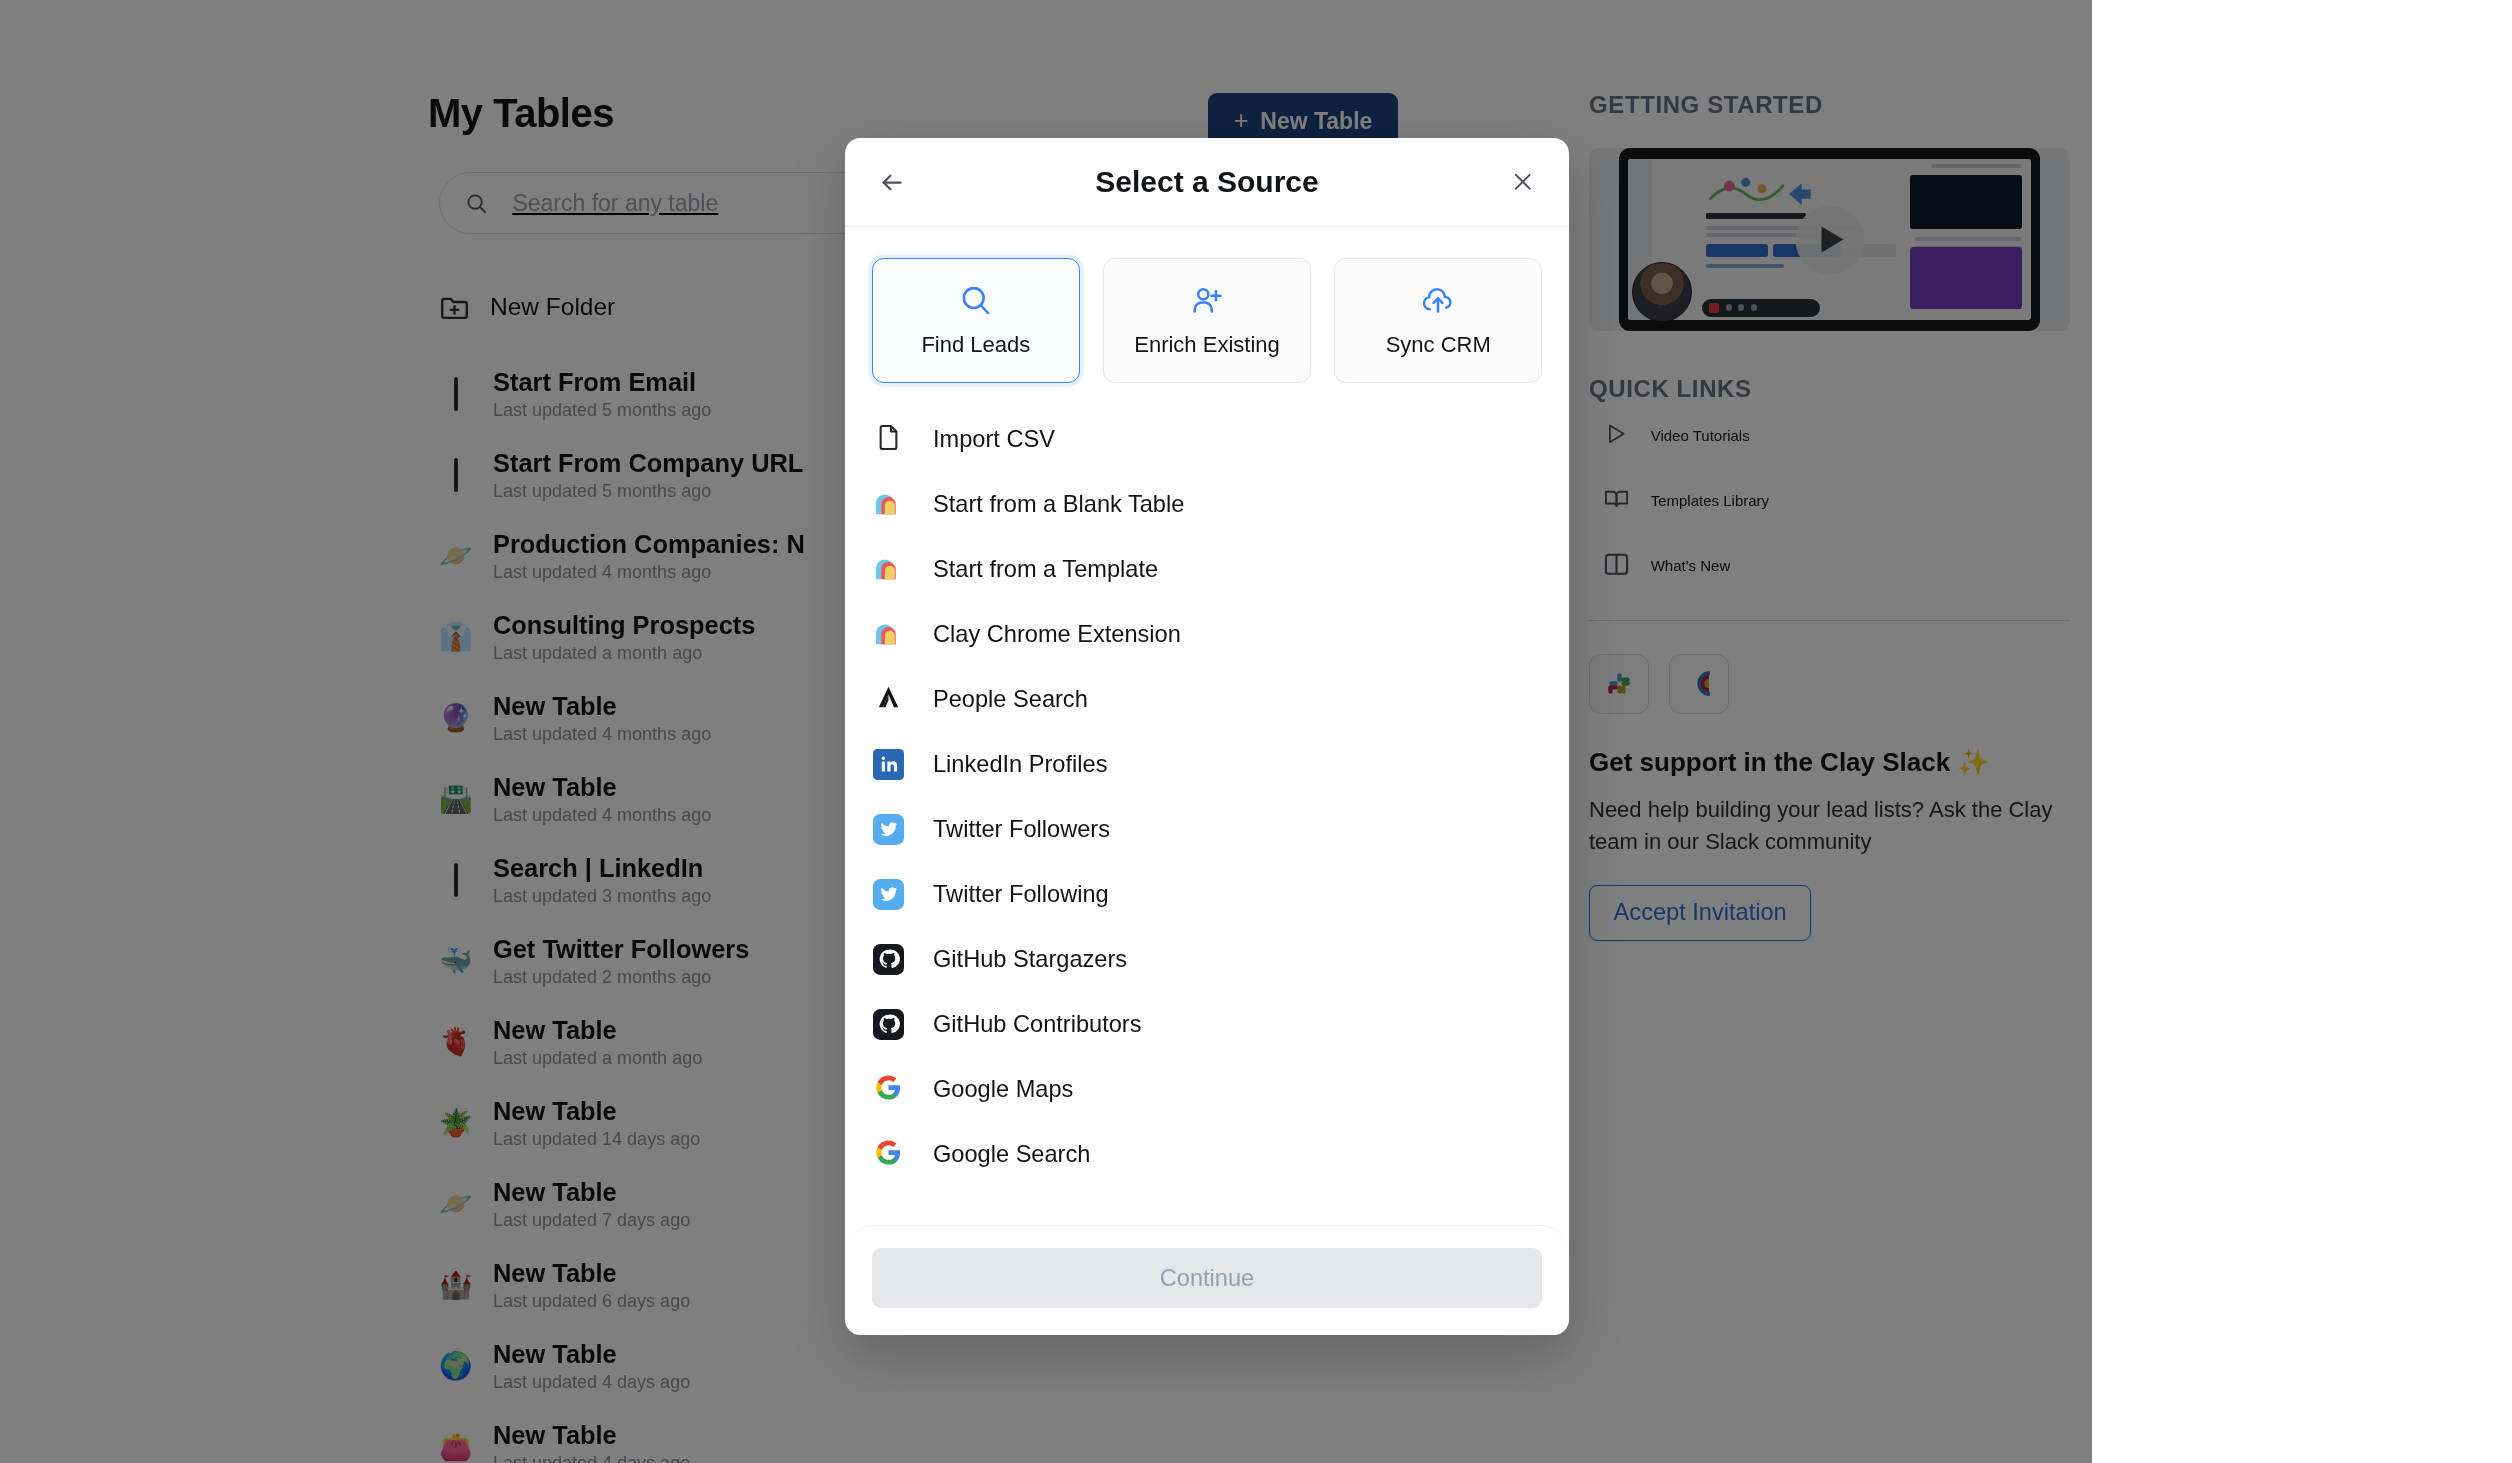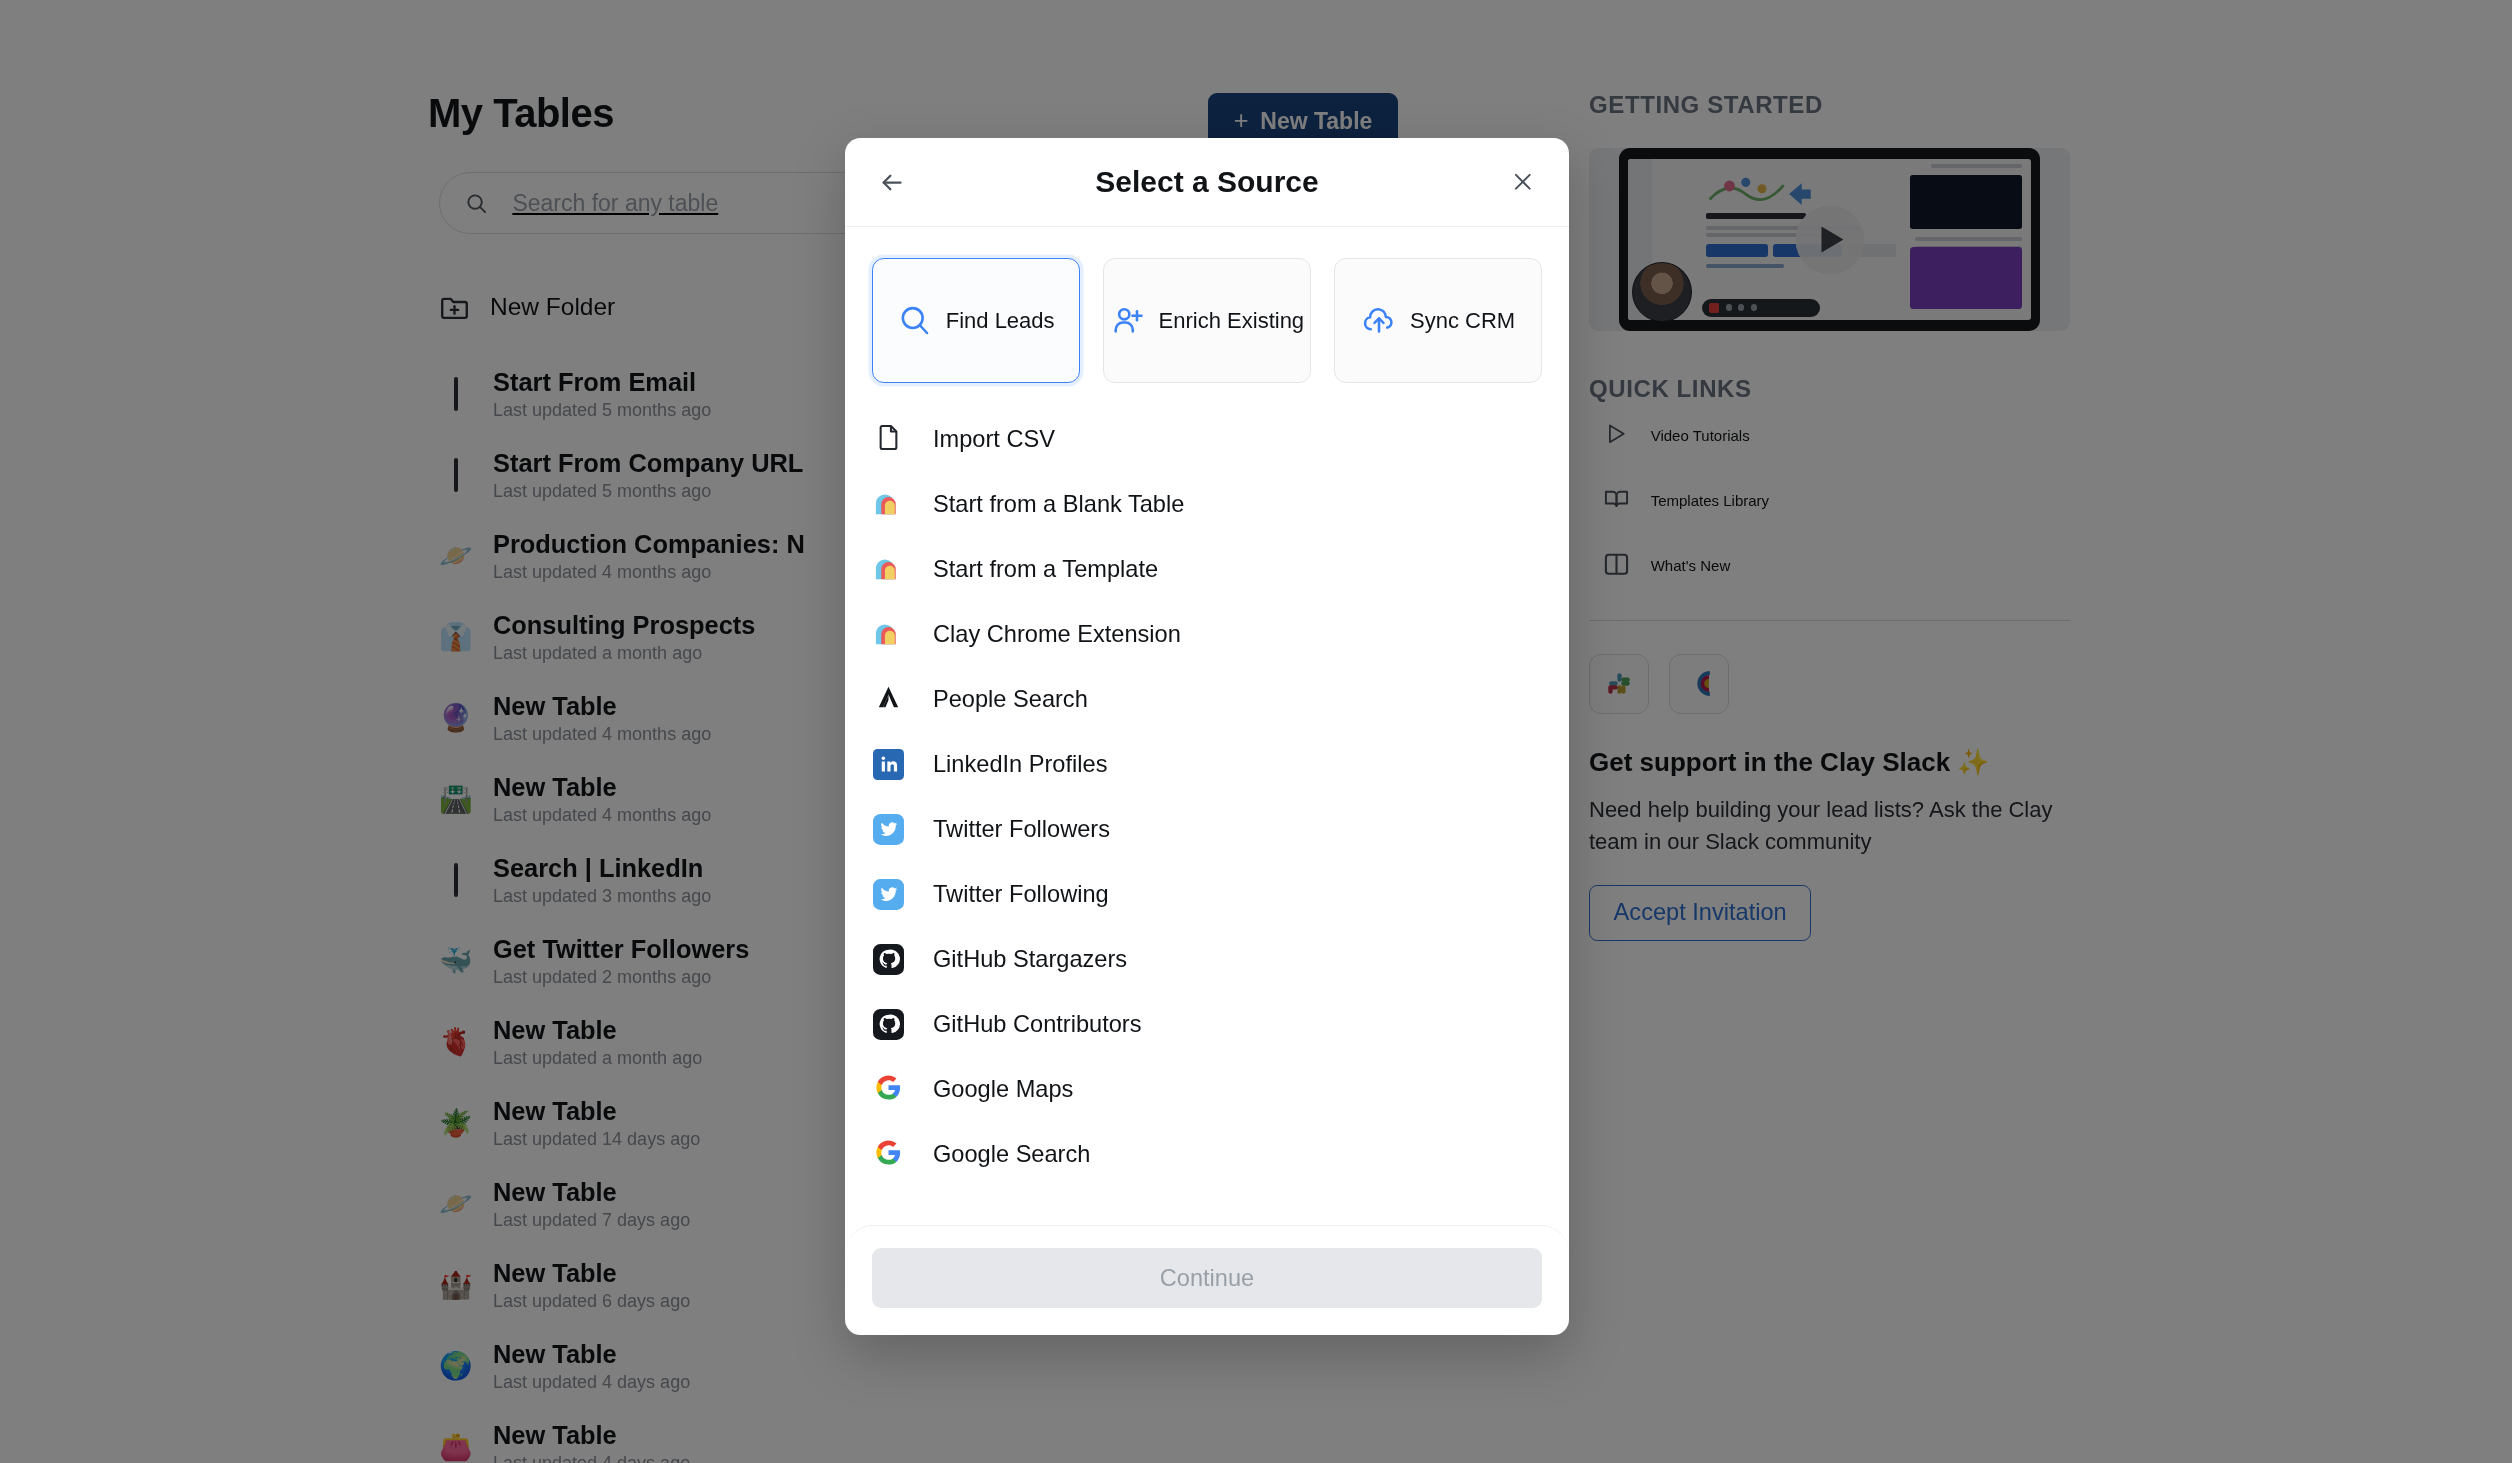--- a/index.html
+++ b/index.html
@@ -2,21 +2,21 @@
 <html style="font-size:14.5px"><head>
 <meta charset="utf-8">
 <style>
   * { box-sizing: border-box; margin: 0; padding: 0; }
   html, body {
     width: 2512px; height: 1464px;
     font-family: "Liberation Sans", sans-serif;
     background: #ffffff;
     overflow: hidden;
   }
-  #root { position: relative; width: 2512px; height: 1464px; background: #c2410c; }
+  #root { position: relative; width: 2092px; height: 1464px; background: #c2410c; }
 
   
   .bg-page { position: absolute; inset: 0; background: #ffffff; }
 
   .page-title {
     position: absolute; left: 428px; top: 91px;
     font-size: 40px; font-weight: 700; color: #111417; letter-spacing: -0.5px;
   }
 
   .new-table-btn {
@@ -148,21 +148,21 @@
     border-bottom: 0.9px solid #eceef1;
   }
   .modal-title { font-size: 30px; font-weight: 700; color: #111417; }
   .hdr-back { position: absolute; left: 27px; top: 50%; transform: translateY(-50%); width: 38px; height: 38px; display: flex; align-items: center; justify-content: center; cursor: pointer; background: none; border: none; }
   .hdr-close { position: absolute; right: 27px; top: 50%; transform: translateY(-50%); width: 38px; height: 38px; display: flex; align-items: center; justify-content: center; cursor: pointer; background: none; border: none; }
 
   .tab-cards { display: flex; gap: 23.6px; padding: 31px 27px 14.5px 27px; }
   .tab-card {
     flex: 1; height: 125px; border-radius: 11.8px;
     border: 0.9px solid #e3e5e9; background: #fbfbfc;
-    display: flex; flex-direction: row; align-items: center; justify-content: center; gap: 12.7px;
+    display: flex; flex-direction: column; align-items: center; justify-content: center; gap: 12.7px;
     cursor: pointer;
   }
   .tab-card.selected {
     border: 1.8px solid #3b82f6; background: #fbfcfe;
     box-shadow: 0 0 0 3.6px rgba(59,130,246,0.13);
   }
   .tab-label { font-size: 22px; color: #111417; }
 
   .source-list { flex: 1; padding: 9px 27px 0 27px; overflow: hidden; }
   .source-item {

